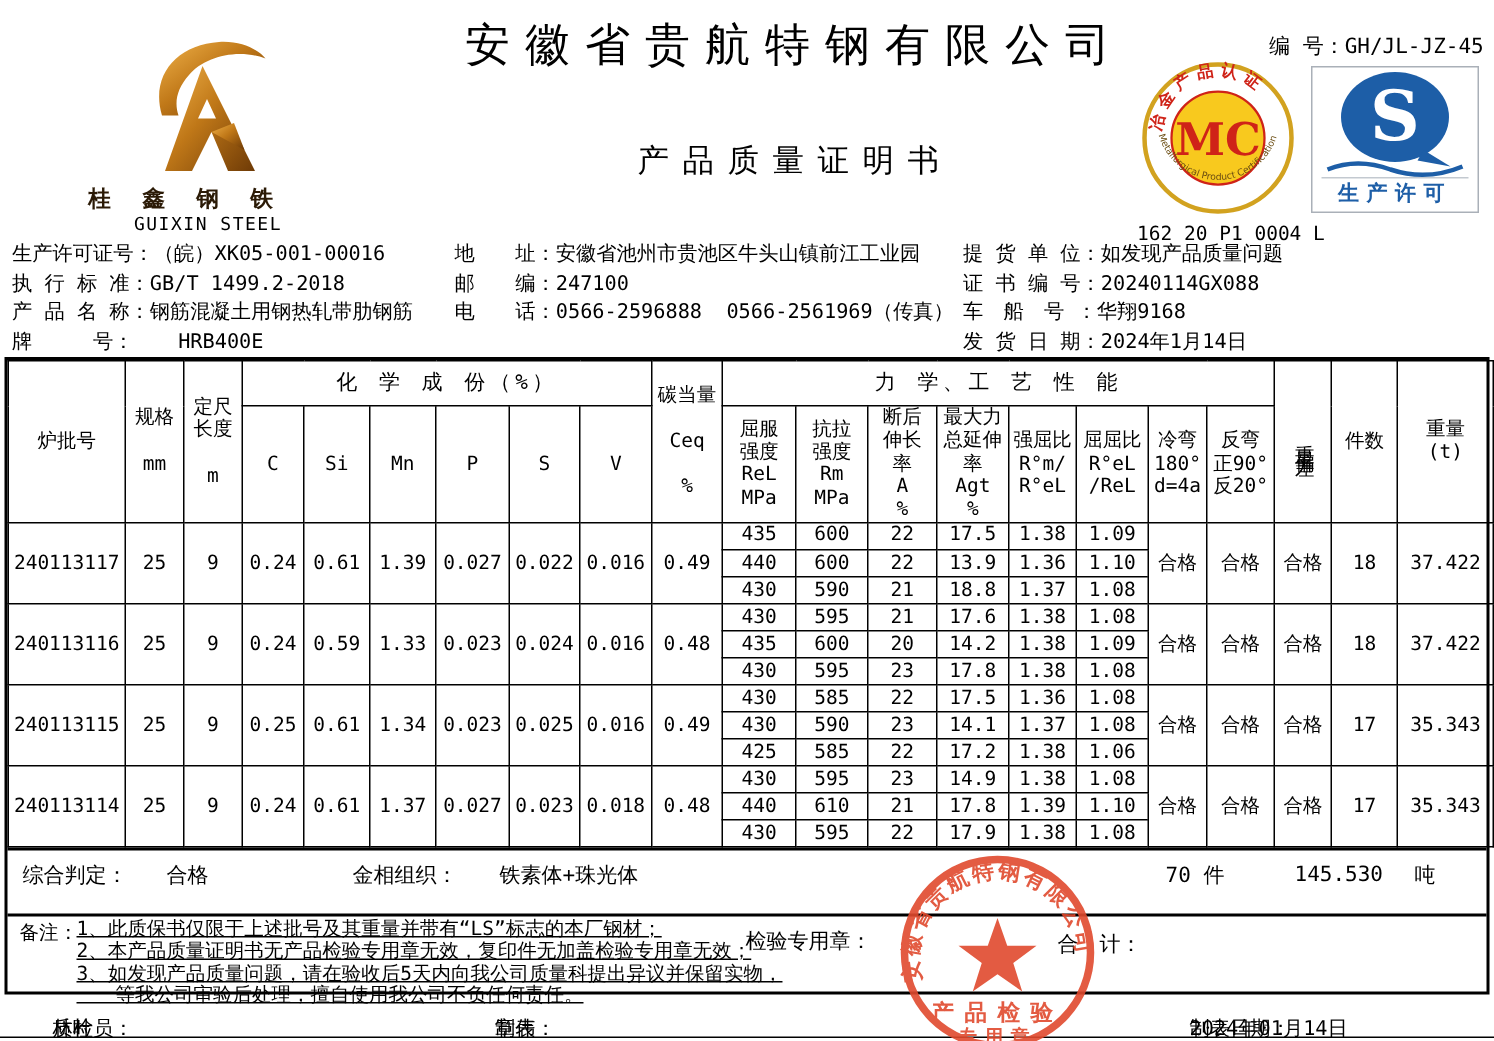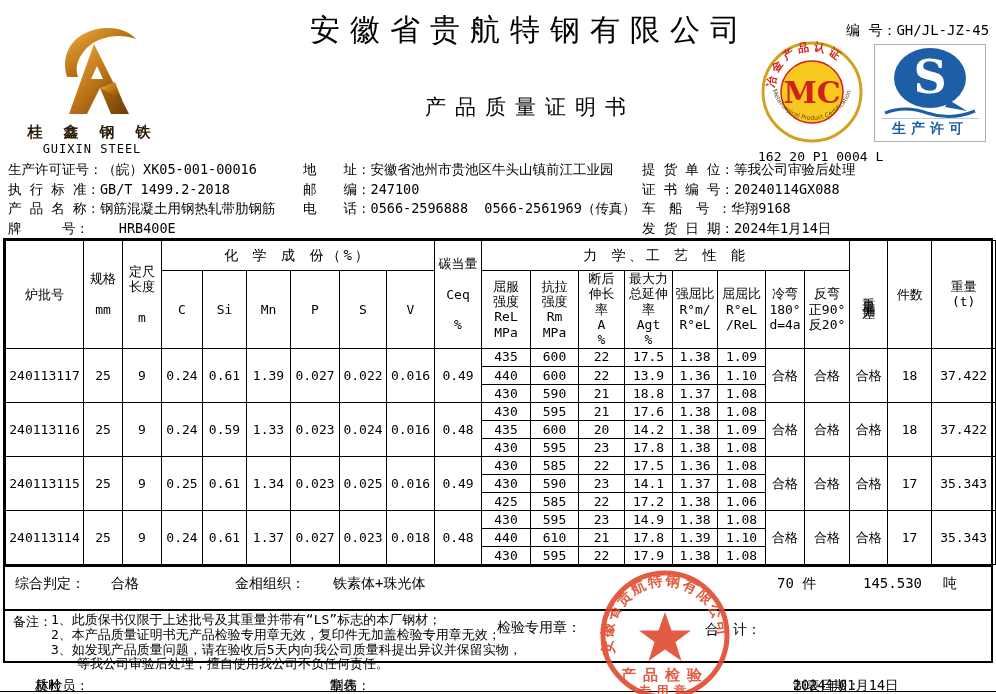--- a/index.html
+++ b/index.html
@@ -12,21 +12,21 @@
   
   .company-title {
     position: absolute; top: 10px; left: 170px; width: 720px; text-align: center;
     font-family: "DejaVu Serif", serif; font-size: 30px; letter-spacing: 10px;
   }
   .doc-title {
     position: absolute; top: 93px; left: 170px; width: 720px; text-align: center;
     font-family: "DejaVu Serif", serif; font-size: 21px; letter-spacing: 9px;
   }
   .serial { position: absolute; top: 22px; left: 846px; font-size: 14px; white-space: pre; }
-  .guixin-logo { position: absolute; top: 22px; left: 22px; width: 140px; text-align: center; }
+  .guixin-logo { position: absolute; top: 22px; left: 48px; width: 140px; text-align: right; }
   .guixin-logo .cn { font-size: 15px; font-weight: bold; color: #2b1a06; letter-spacing: 6px; margin-top: 1px; }
   .guixin-logo .en { font-size: 12px; letter-spacing: 1px; }
   .mc-block { position: absolute; top: 40px; left: 758px; width: 108px; text-align: center; }
   .mc-code { font-size: 13px; margin-top: 1px; white-space: pre; }
   .qs-block { position: absolute; top: 44px; left: 874px; width: 112px; height: 98px;
               border: 1px solid #aab0b8; background: #fff; }
   .qs-label { position: absolute; bottom: 3px; left: 6px; right: 6px; border-top: 1px solid #c3c9d0;
               text-align: center; color: #1d5ea7; font-weight: bold; font-size: 14px; letter-spacing: 5px; padding-top: 1px; }
   
   .info { position: absolute; top: 160px; left: 0; width: 996px; font-size: 13.5px; }
@@ -47,21 +47,21 @@
   .sumrow { position: relative; height: 44px; border-top: 2px solid #000; font-size: 14px; }
   .sumrow span { position: absolute; top: 8px; white-space: pre; }
   .s-judge-l { left: 10px; } .s-judge-v { left: 106px; }
   .s-struct-l { left: 230px; } .s-struct-v { left: 328px; }
   .s-stamp-l { left: 492px; margin-top: 44px; }
   .s-total-l { left: 700px; margin-top: 46px; } .s-total-p { left: 772px; } .s-total-w { left: 858px; } .s-total-u { left: 938px; }
   
   .notes { position: relative; height: 70px; border-top: 2px solid #000; font-size: 13px; }
   .notes .nlabel { position: absolute; left: 8px; top: 2px; white-space: pre; }
   .notes .nlines { position: absolute; left: 46px; top: 2px; }
-  .notes .nline { white-space: pre; line-height: 14.8px; }
+  .notes .nline { white-space: pre; line-height: 14.8px; text-decoration: underline; }
   
   .footer { position: absolute; top: 663px; left: 0; width: 996px; height: 29px;
             border-bottom: 1px solid #000; font-size: 13.5px; }
   .footer span { position: absolute; top: 7px; white-space: pre; }
   .f-insp { left: 35px; } .f-tab { left: 330px; } .f-date { left: 793px; }
   
   .stamp { position: absolute; left: 598px; top: 568px; width: 134px; height: 134px; opacity: 0.9; pointer-events: none; }
 </style>
 </head>
 <body>
@@ -125,21 +125,21 @@
       <div class="line"><span>执 行 标 准：</span><span>GB/T 1499.2-2018</span></div>
       <div class="line"><span>产 品 名 称：</span><span>钢筋混凝土用钢热轧带肋钢筋</span></div>
       <div class="line"><span>牌　　　号：</span><span>　  HRB400E</span></div>
     </div>
     <div class="col c2">
       <div class="line"><span>地　　址：</span><span>安徽省池州市贵池区牛头山镇前江工业园</span></div>
       <div class="line"><span>邮　　编：</span><span>247100</span></div>
       <div class="line"><span>电　　话：</span><span>0566-2596888  0566-2561969（传真）</span></div>
     </div>
     <div class="col c3">
-      <div class="line"><span>提 货 单 位：</span><span>等我公司审验后处理</span></div>
+      <div class="line"><span>提 货 单 位：</span><span>如发现产品质量问题</span></div>
       <div class="line"><span>证 书 编 号：</span><span>20240114GX088</span></div>
       <div class="line"><span>车　船　号 ：</span><span>华翔9168</span></div>
       <div class="line"><span>发 货 日 期：</span><span>2024年1月14日</span></div>
     </div>
   </div>
 
   <div class="boxed">
     <table>
       <colgroup>
         <col style="width:78px">

